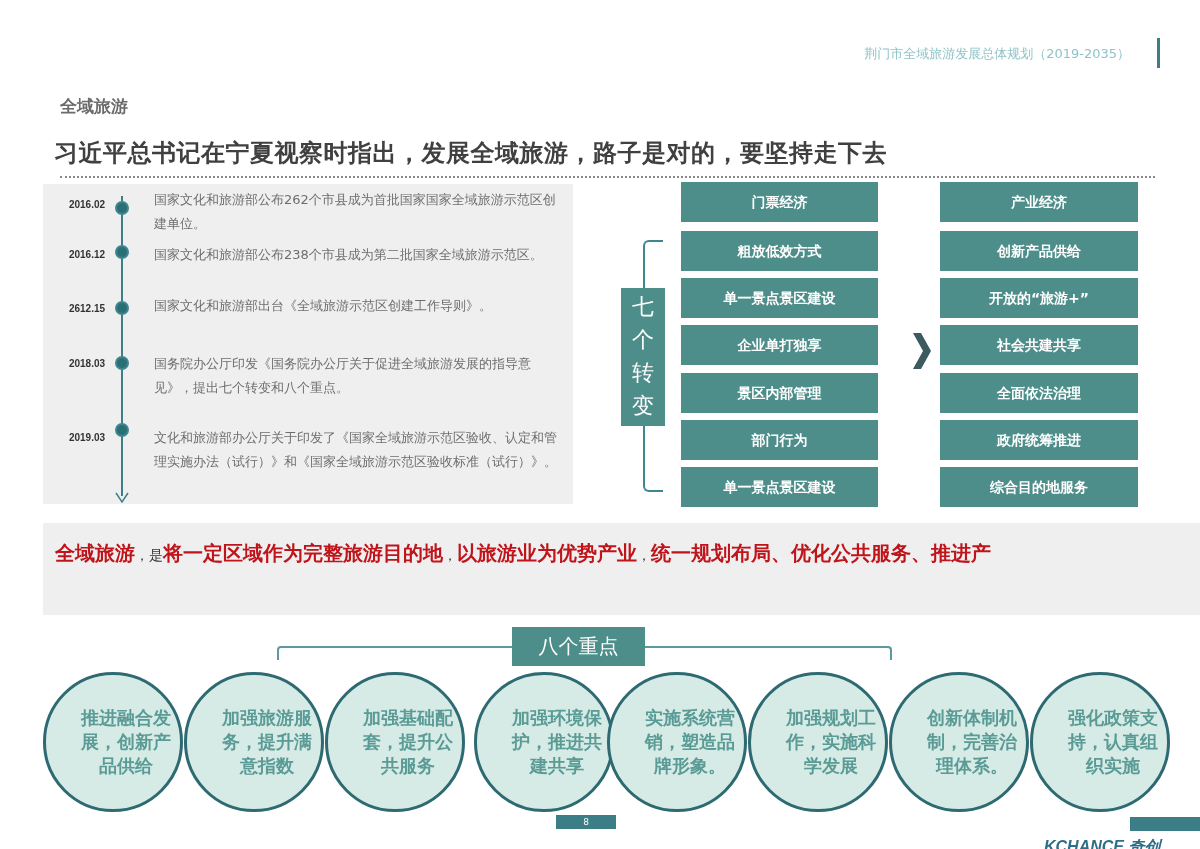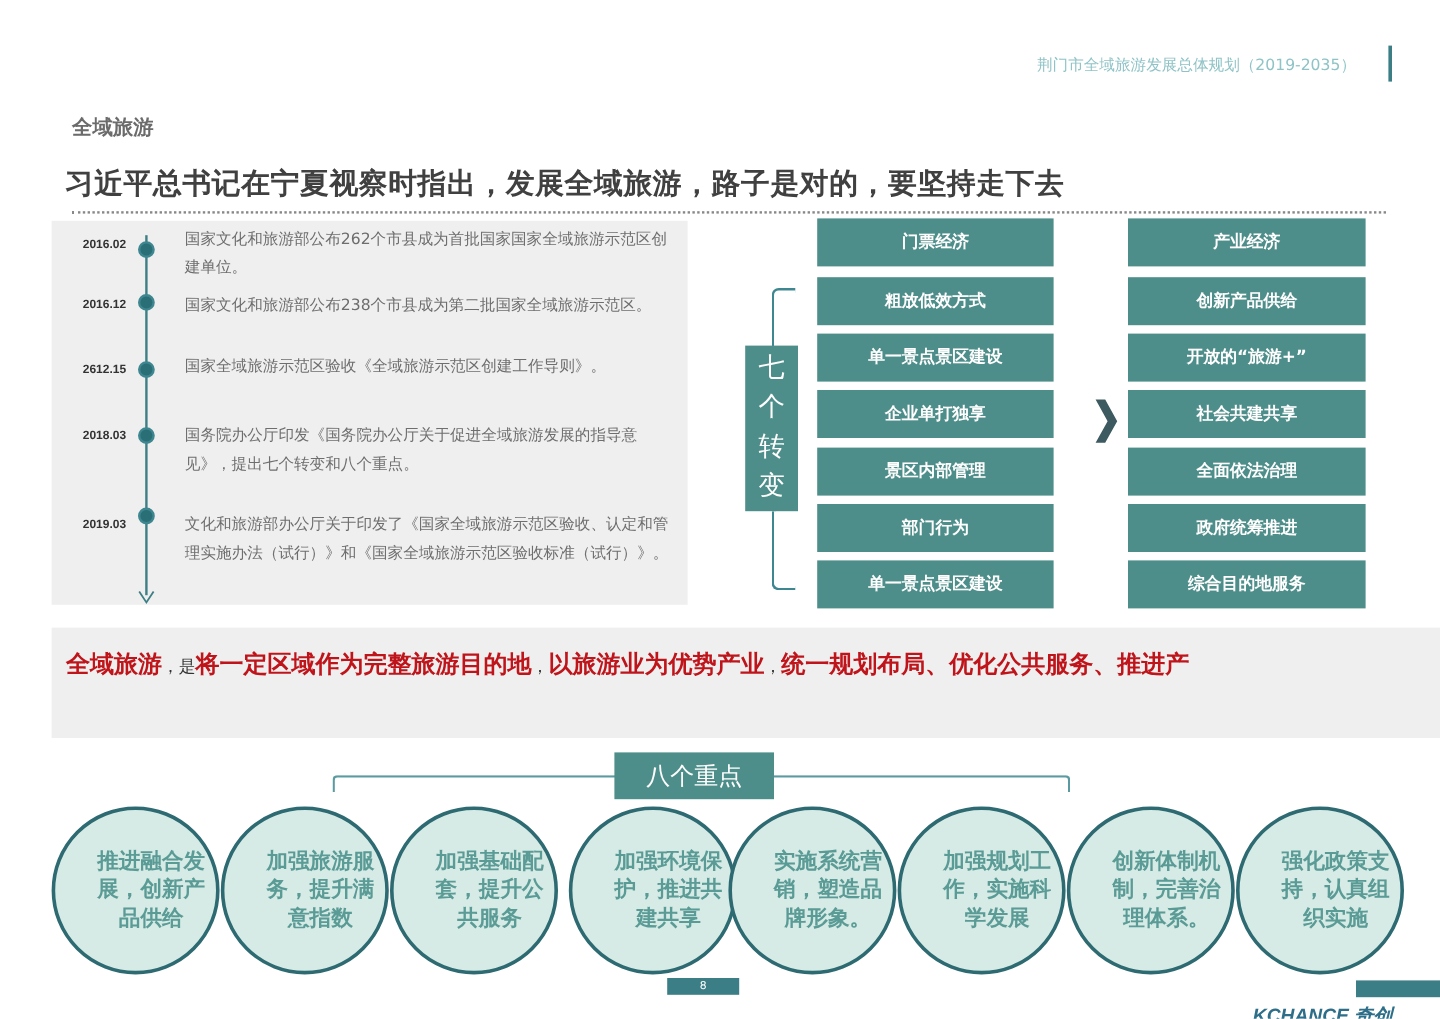--- a/index.html
+++ b/index.html
@@ -72,21 +72,21 @@
   <div class="tl-text" style="top:188px">国家文化和旅游部公布262个市县成为首批国家国家全域旅游示范区创建单位。</div>
 </div>
 <div class="tl-item" style="top:0">
   <div class="tl-date" style="top:249px">2016.12</div>
   <div class="tl-dot" style="top:245px"></div>
   <div class="tl-text" style="top:243px">国家文化和旅游部公布238个市县成为第二批国家全域旅游示范区。</div>
 </div>
 <div class="tl-item" style="top:0">
   <div class="tl-date" style="top:303px">2612.15</div>
   <div class="tl-dot" style="top:301px"></div>
-  <div class="tl-text" style="top:294px">国家全域旅游示范区验收《全域旅游示范区创建工作导则》。</div>
+  <div class="tl-text" style="top:294px">国家文化和旅游部出台《全域旅游示范区创建工作导则》。</div>
 </div>
 <div class="tl-item" style="top:0">
   <div class="tl-date" style="top:358px">2018.03</div>
   <div class="tl-dot" style="top:356px"></div>
   <div class="tl-text" style="top:352px">国务院办公厅印发《国务院办公厅关于促进全域旅游发展的指导意见》，提出七个转变和八个重点。</div>
 </div>
 <div class="tl-item" style="top:0">
   <div class="tl-date" style="top:432px">2019.03</div>
   <div class="tl-dot" style="top:423px"></div>
   <div class="tl-text" style="top:426px">文化和旅游部办公厅关于印发了《国家全域旅游示范区验收、认定和管理实施办法（试行）》和《国家全域旅游示范区验收标准（试行）》。</div>

